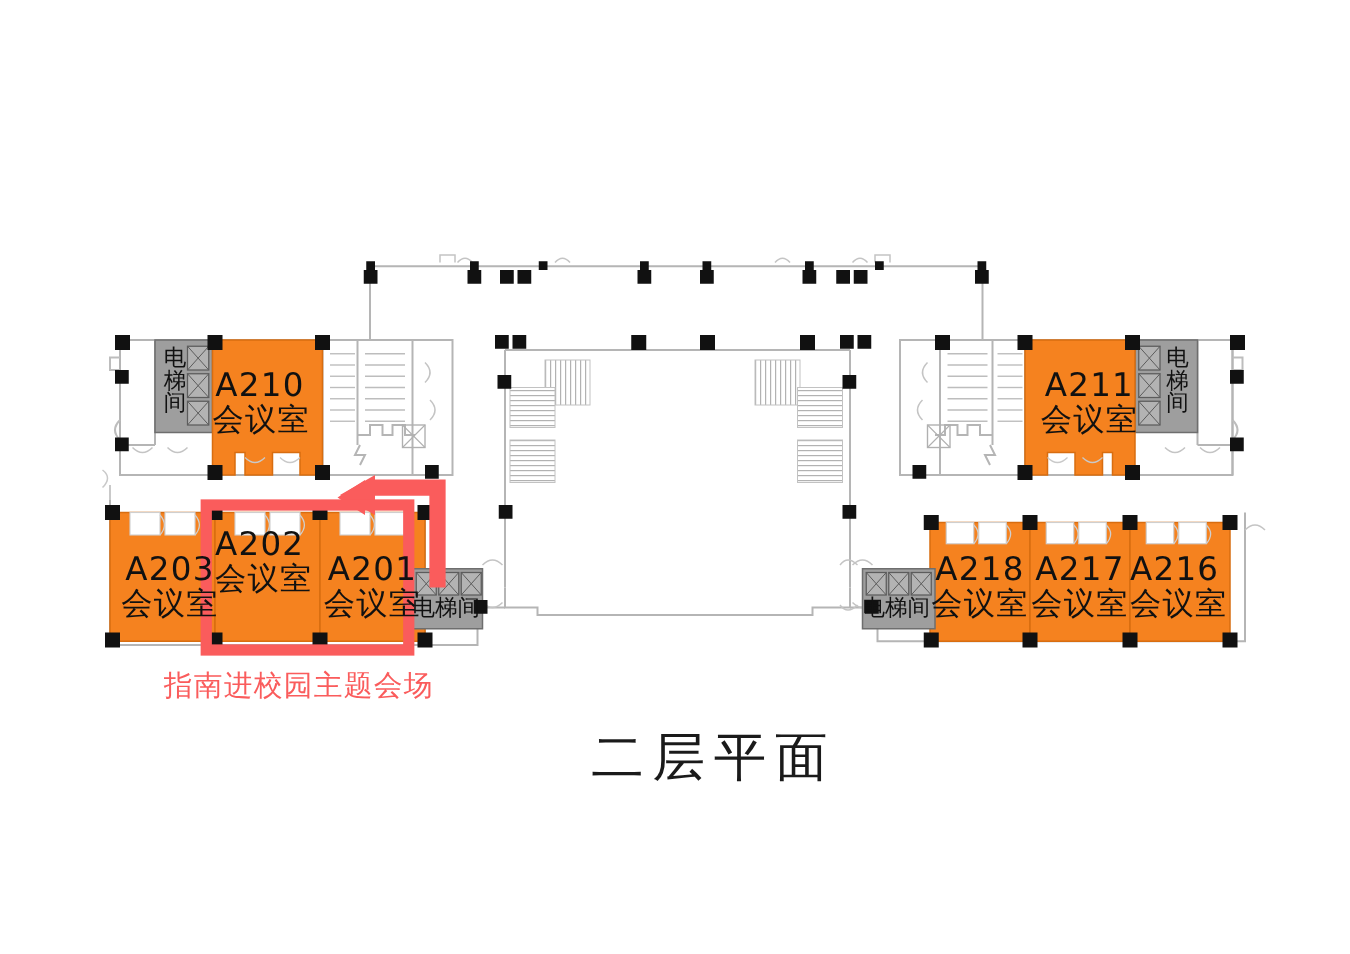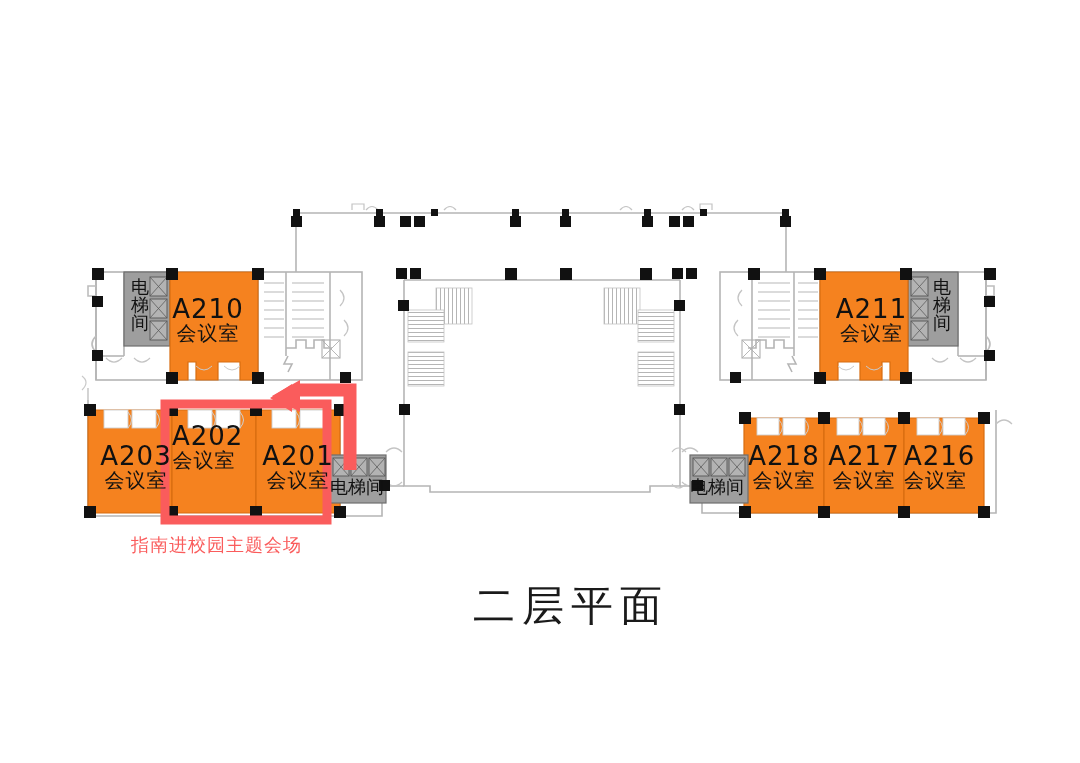--- a/index.html
+++ b/index.html
@@ -17,36 +17,36 @@
     position:absolute;
     color:#111111;
     font-family:"DejaVu Sans","Liberation Sans",sans-serif;
     text-align:center;
     line-height:1.04;
     white-space:nowrap;
     pointer-events:none;
     font-weight:400;
   }
   .room-code{font-size:26px;letter-spacing:1px;display:block;}
-  .room-kind{font-size:20px;letter-spacing:1px;display:block;text-align:center;}
+  .room-kind{font-size:25px;letter-spacing:1px;display:block;text-align:center;}
 
   .lift-label{
     position:absolute;color:#111;
     font-family:"DejaVu Sans","Liberation Sans",sans-serif;
     font-size:18px;line-height:1.0;text-align:center;
   }
   .lift-label.vert{width:20px;}
   .lift-label.vert span{display:block;}
   .lift-label.horiz{white-space:nowrap;}
 
   #annot-text{
     position:absolute;
     color:#fa5c5c;
     font-family:"DejaVu Sans","Liberation Sans",sans-serif;
-    font-size:18px;
+    font-size:23px;
     letter-spacing:1px;
     white-space:nowrap;
   }
   #plan-title{
     position:absolute;
     color:#1a1a1a;
     font-family:"DejaVu Sans","Liberation Sans",sans-serif;
     font-size:42px;
     letter-spacing:7px;
     white-space:nowrap;

